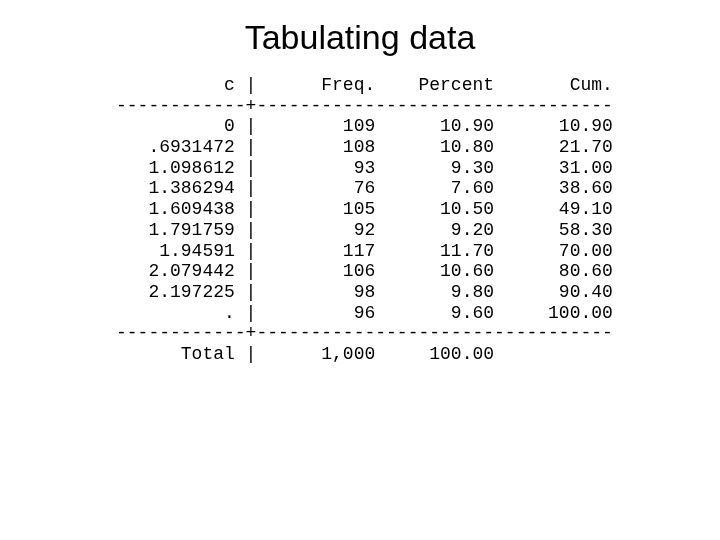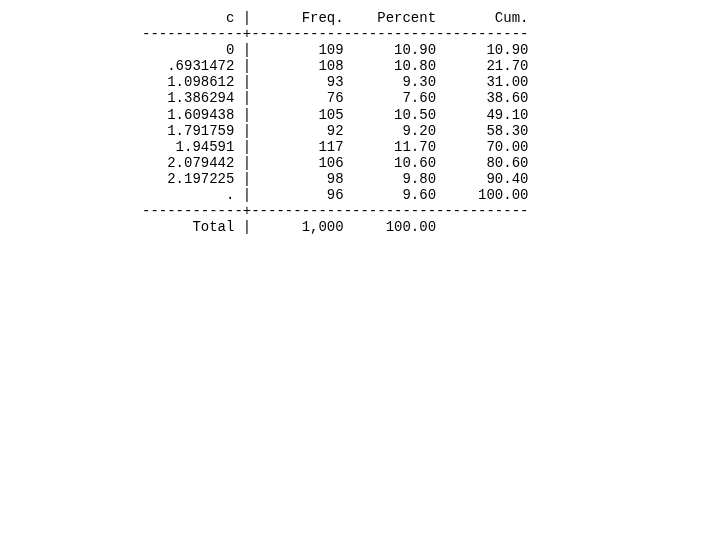--- a/index.html
+++ b/index.html
@@ -25,30 +25,31 @@
   .code {
     font-family: "Courier New", Courier, monospace;
     font-size: 20px;
     line-height: 1.25;
     white-space: pre;
     margin-bottom: 18px;
     margin-left: 6px;
   }
   .output {
     font-family: "Courier New", Courier, monospace;
-    font-size: 14px;
+    font-size: 18px;
     line-height: 1.15;
     white-space: pre;
-    margin-left: 112px;
+    margin-left: 86px;
   }
 </style>
 </head>
 <body>
 
 <div class="slide">
+  <h1 class="title">Tabulating data</h1>
 
 
   <div class="output" id="stata-output">          c |      Freq.    Percent       Cum.
 ------------+---------------------------------
           0 |        109      10.90      10.90
    .6931472 |        108      10.80      21.70
    1.098612 |         93       9.30      31.00
    1.386294 |         76       7.60      38.60
    1.609438 |        105      10.50      49.10
    1.791759 |         92       9.20      58.30

